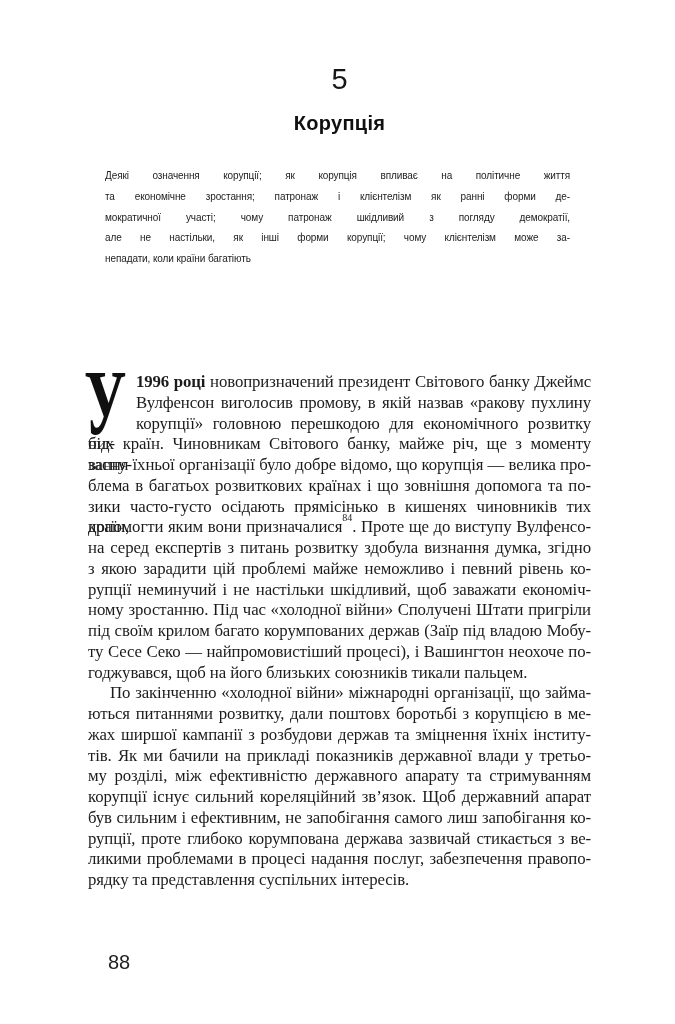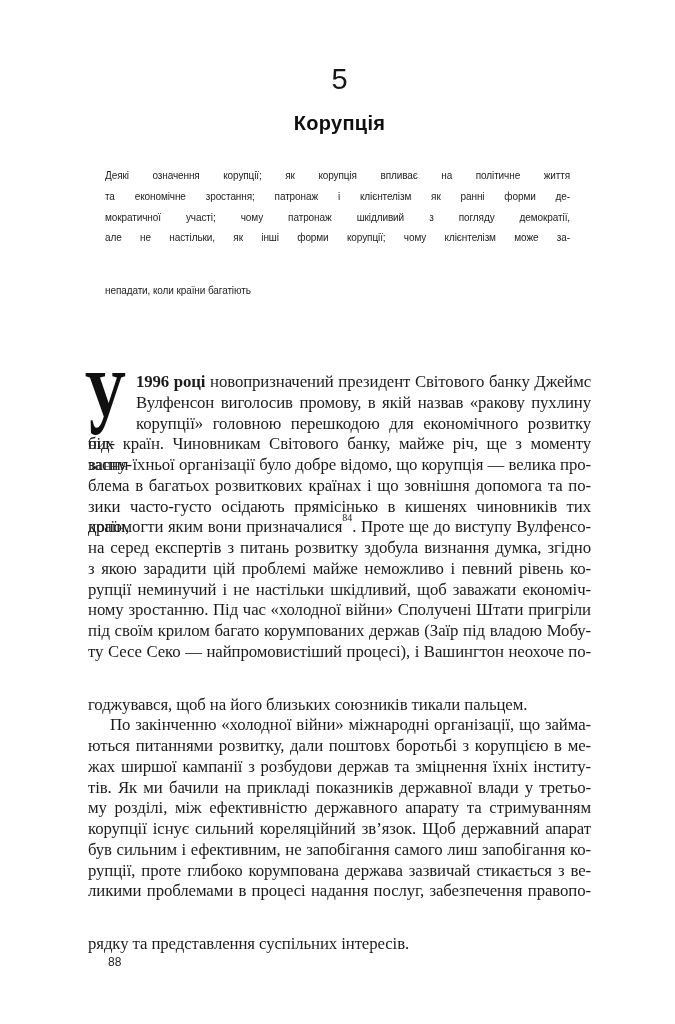--- a/index.html
+++ b/index.html
@@ -12,30 +12,30 @@
         font-family:"Liberation Sans",sans-serif;font-size:20px;line-height:30px;
         font-weight:700;color:#101010;letter-spacing:0.3px;}
   .summary{position:absolute;left:105px;top:166px;width:465px;
         font-family:"Liberation Sans",sans-serif;font-size:10px;line-height:20.8px;
         color:#1c1c1c;letter-spacing:-0.1px;}
   .body-text{position:absolute;left:88px;top:372px;width:503px;
         font-family:"Liberation Serif",serif;font-size:16.8px;line-height:20.75px;
         color:#1b1b1b;letter-spacing:-0.1px;}
   .para{margin:0;}
   .line{text-align:justify;text-align-last:justify;height:20.75px;overflow:visible;}
-  .line.para-end{text-align-last:left;margin-top:32px;}
+  .line.para-end{text-align-last:left;}
   .line.indented{text-indent:22px;}
   .drop-cap{float:left;width:48px;height:62.25px;position:relative;}
   .drop-cap .glyph{position:absolute;left:-4px;top:-16px;font-size:93px;line-height:93px;
         font-weight:700;font-family:"Liberation Serif",serif;color:#101010;
         transform:scale(0.62,1);transform-origin:0 0;}
   b{font-weight:700;}
   sup.fnref{font-size:10px;line-height:0;position:relative;top:-5px;letter-spacing:0;}
   .page-number{position:absolute;left:108px;top:952px;
-        font-family:"Liberation Sans",sans-serif;font-size:12px;line-height:20px;color:#222222;}
+        font-family:"Liberation Sans",sans-serif;font-size:20px;line-height:20px;color:#222222;}
 </style>
 </head>
 <body>
 
 <div class="page">
   <div class="chapter-number">5</div>
   <div class="chapter-title">Корупція</div>
   <div class="summary">
       <div class="line"><span>Деякі означення корупції; як корупція впливає на політичне життя</span></div>
       <div class="line"><span>та економічне зростання; патронаж і клієнтелізм як ранні форми де-</span></div>

